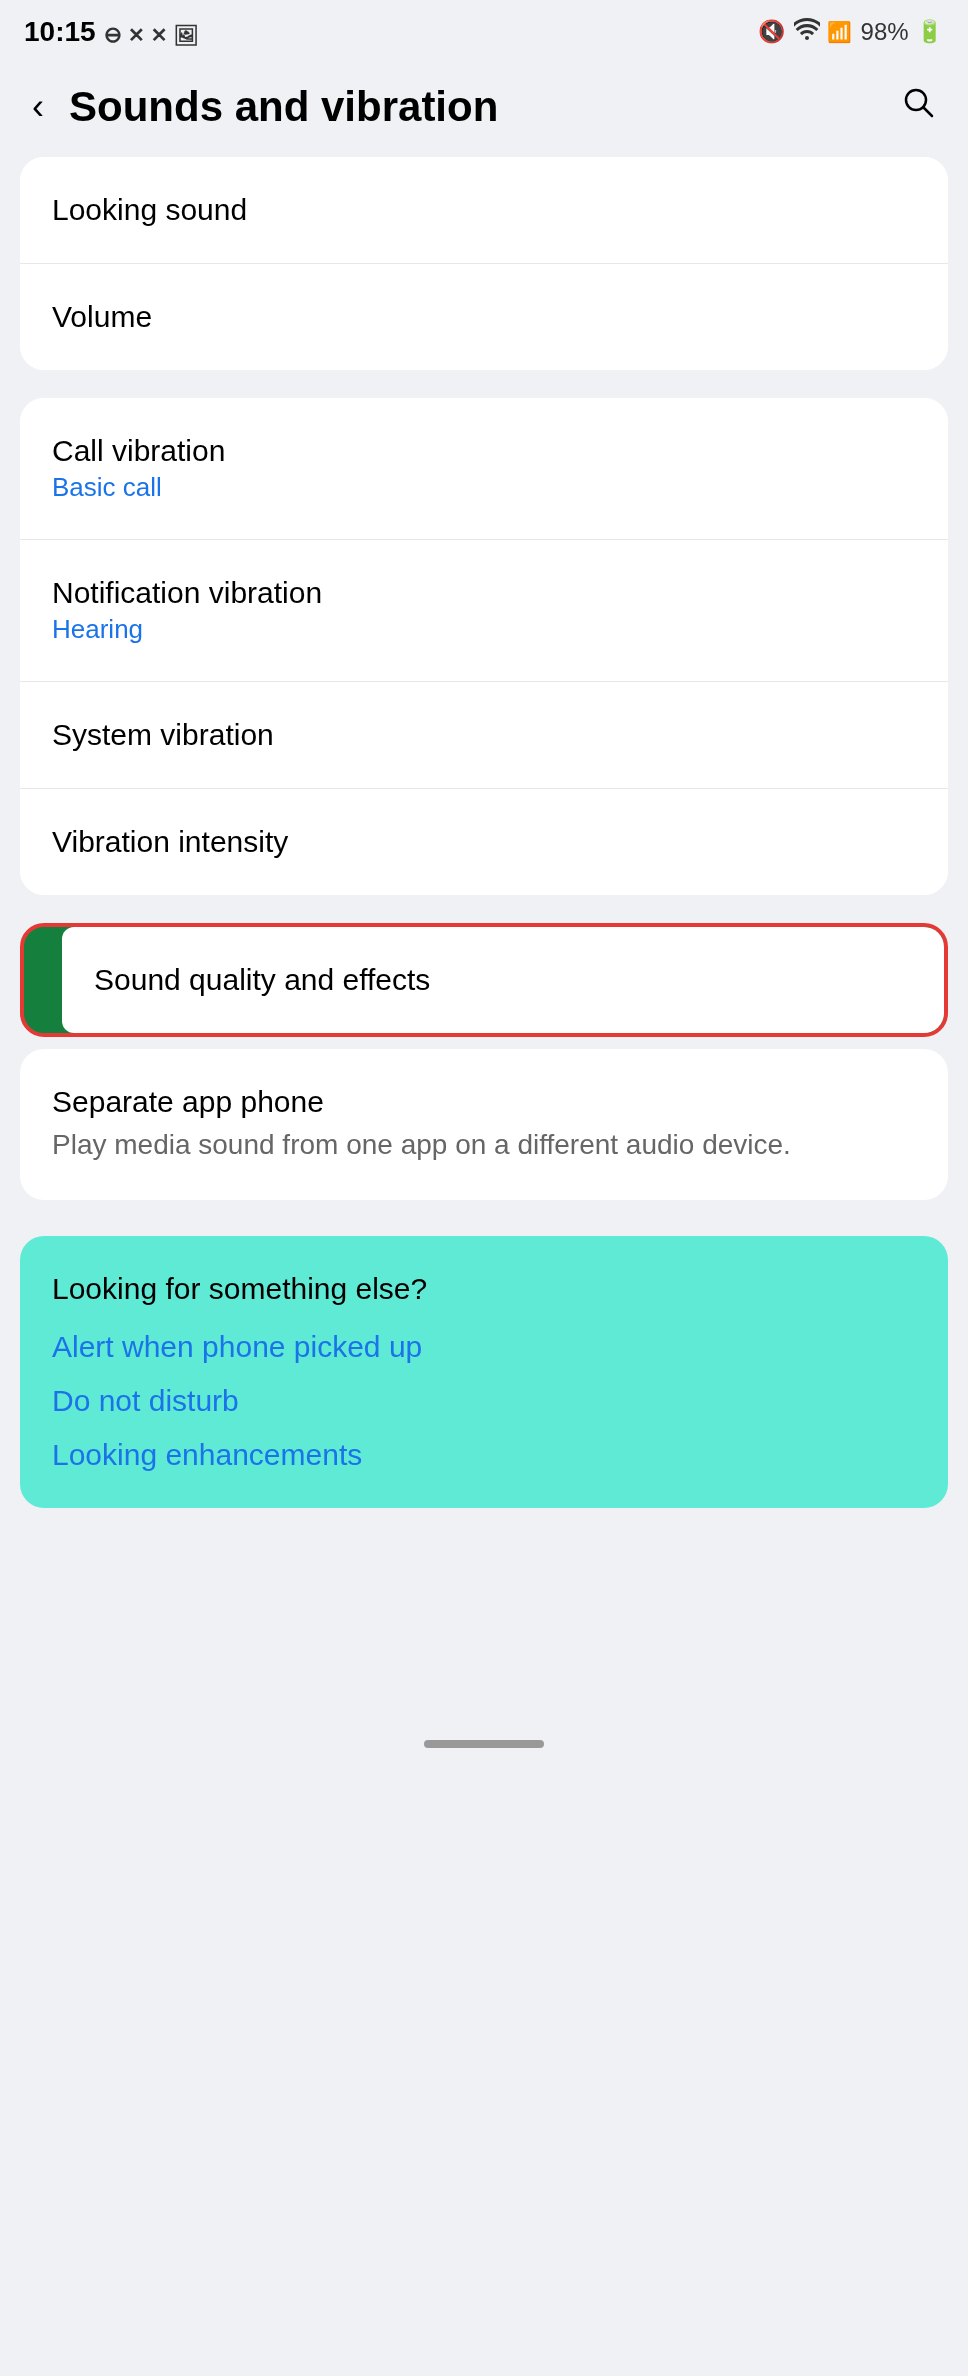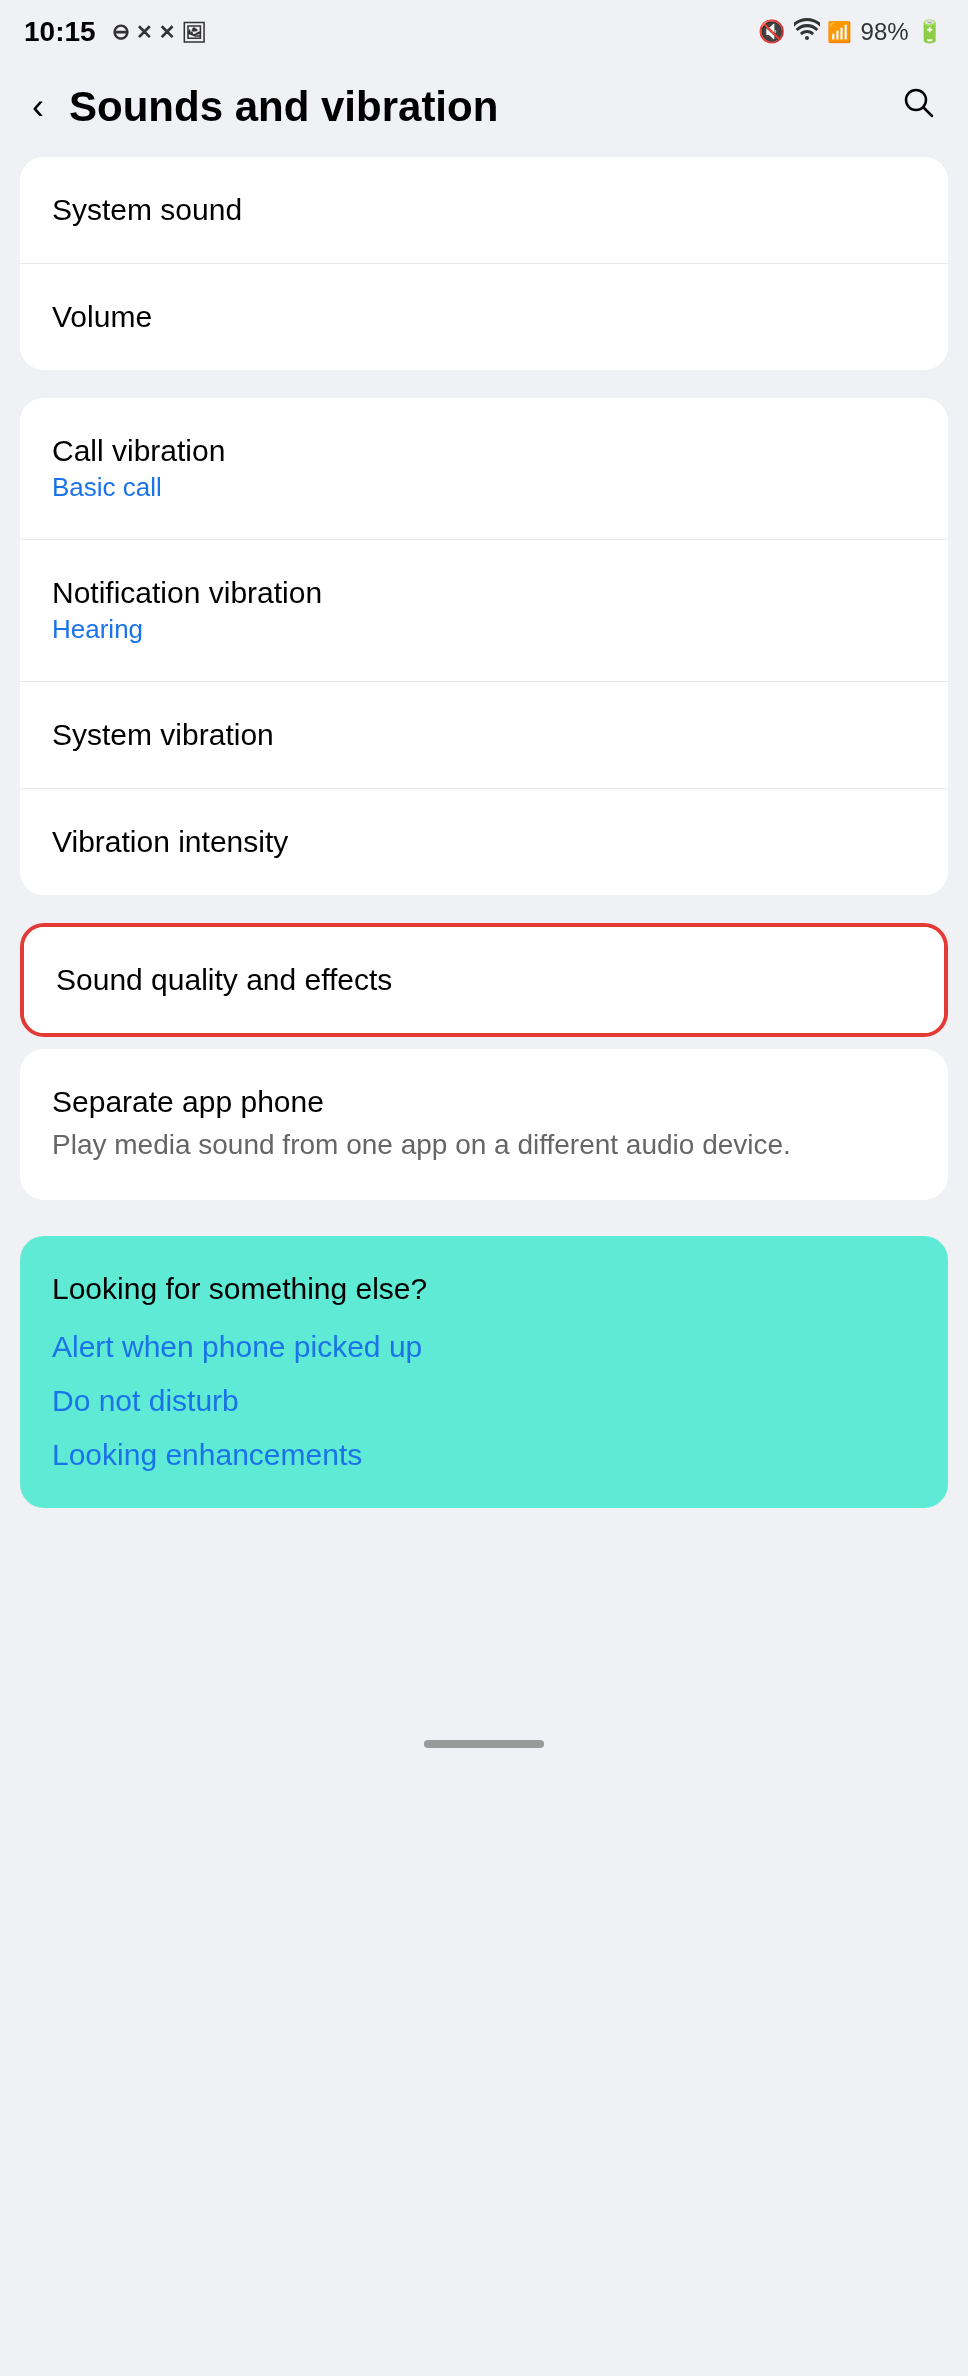--- a/index.html
+++ b/index.html
@@ -23,22 +23,21 @@
       display: flex;
       justify-content: space-between;
       align-items: center;
       padding: 12px 24px 8px 24px;
       background-color: #f0f1f5;
       height: 60px;
     }
 
     .status-left {
       display: flex;
-      align-items: center;
-      gap: 8px;
+      align-items: flex-end;
       font-size: 28px;
       font-weight: 600;
       color: #000;
     }
 
     .status-icons-left {
       display: flex;
       align-items: center;
       gap: 6px;
       margin-left: 8px;
@@ -127,25 +126,26 @@
       font-weight: 400;
     }
 
     .menu-item-subtitle {
       font-size: 26px;
       color: #1a73e8;
       margin-top: 4px;
     }
 
     .card-highlighted {
-      background-color: #fef9c3;
+      background-color: #15803d;
       border-radius: 24px;
       margin: 0 20px 12px 20px;
       overflow: hidden;
       border: 4px solid #e53935;
+      padding-left: 38px;
     }
 
     
     .looking-for-card {
       background-color: #5eead4;
       border-radius: 24px;
       margin: 0 20px 12px 20px;
       padding: 36px 32px;
     }
 
@@ -223,21 +223,21 @@
     <svg width="36" height="36" viewBox="0 0 36 36" fill="none">
       <circle cx="16" cy="16" r="10" stroke="#000" stroke-width="2.5" fill="none"></circle>
       <line x1="23.5" y1="23.5" x2="32" y2="32" stroke="#000" stroke-width="2.5" stroke-linecap="round"></line>
     </svg>
   </span>
 </div>
 
 <div class="card">
   <div class="menu-item">
     <div class="menu-item-content">
-      <span class="menu-item-title">System sound</span>
+      <span class="menu-item-title">Looking sound</span>
     </div>
   </div>
   <div class="menu-item" style="border-bottom:none;">
     <div class="menu-item-content">
       <span class="menu-item-title">Volume</span>
     </div>
   </div>
 </div>
 
 <div class="spacer"></div>

